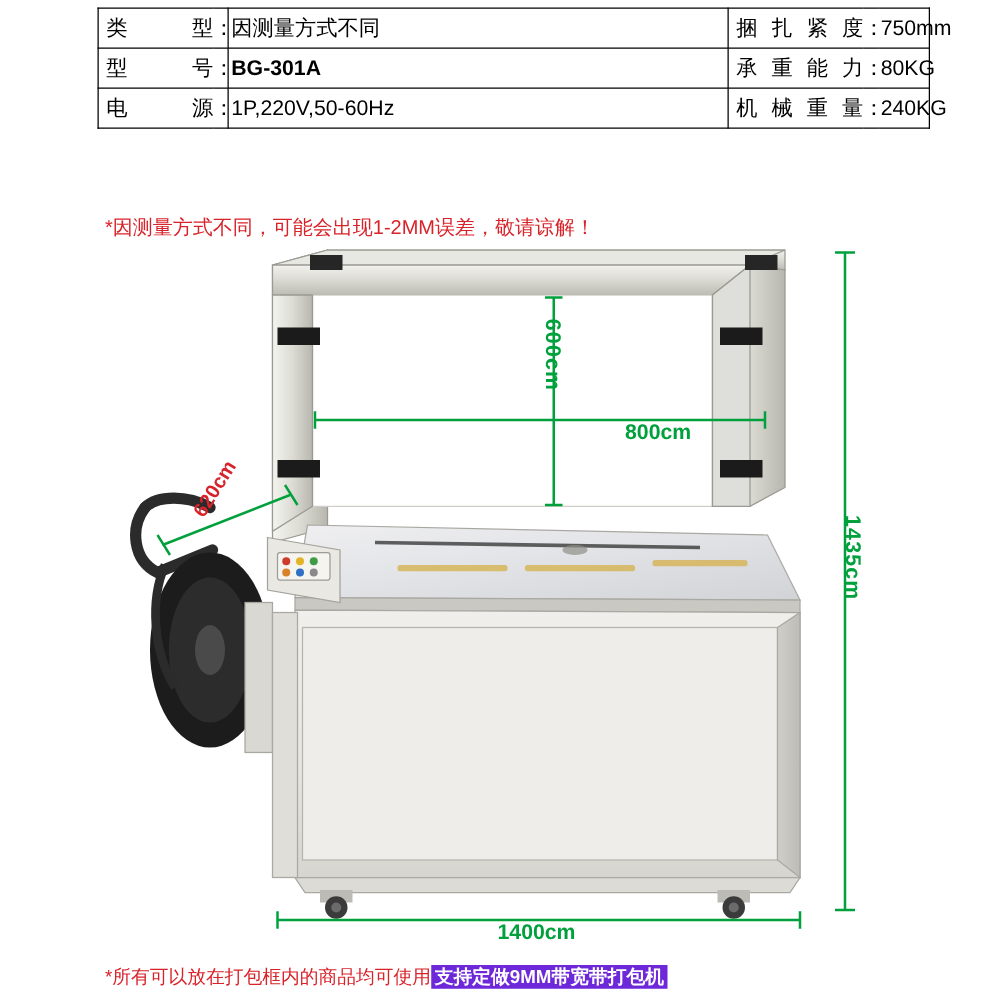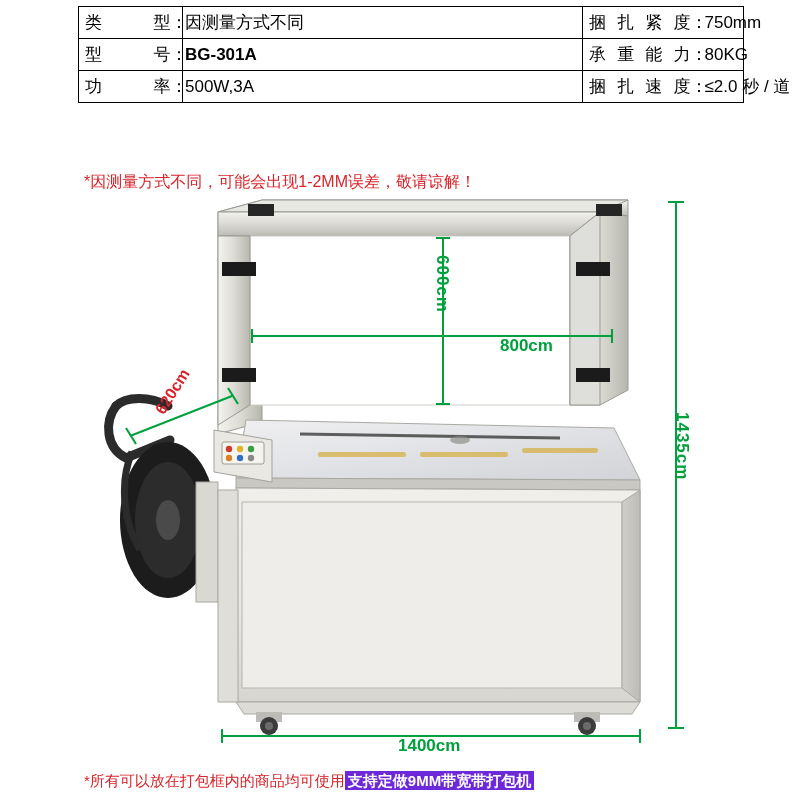--- a/index.html
+++ b/index.html
@@ -160,26 +160,26 @@
       </tr>
       <tr>
         <td class="label">型号</td>
         <td class="colon">：</td>
         <td class="value bold left-cells">BG-301A</td>
         <td class="rlabel">承重能力</td>
         <td class="rcolon">：</td>
         <td class="rvalue">  80KG</td>
       </tr>
       <tr>
-        <td class="label">功率</td>
+        <td class="label">电源</td>
         <td class="colon">：</td>
-        <td class="value left-cells">500W,3A</td>
-        <td class="rlabel">捆扎速度</td>
+        <td class="value left-cells">1P,220V,50-60Hz</td>
+        <td class="rlabel">机械重量</td>
         <td class="rcolon">：</td>
-        <td class="rvalue">≤2.0 秒 / 道</td>
+        <td class="rvalue">240KG</td>
       </tr>
     </tbody>
   </table>
 
   <div class="note-top">*因测量方式不同，可能会出现1-2MM误差，敬请谅解！</div>
 
   <svg class="photo" viewBox="0 0 800 560">
     <defs>
       <linearGradient id="frameMetal" x1="0" y1="0" x2="0" y2="1">
         <stop offset="0%" stop-color="#f2f2ee"></stop>

